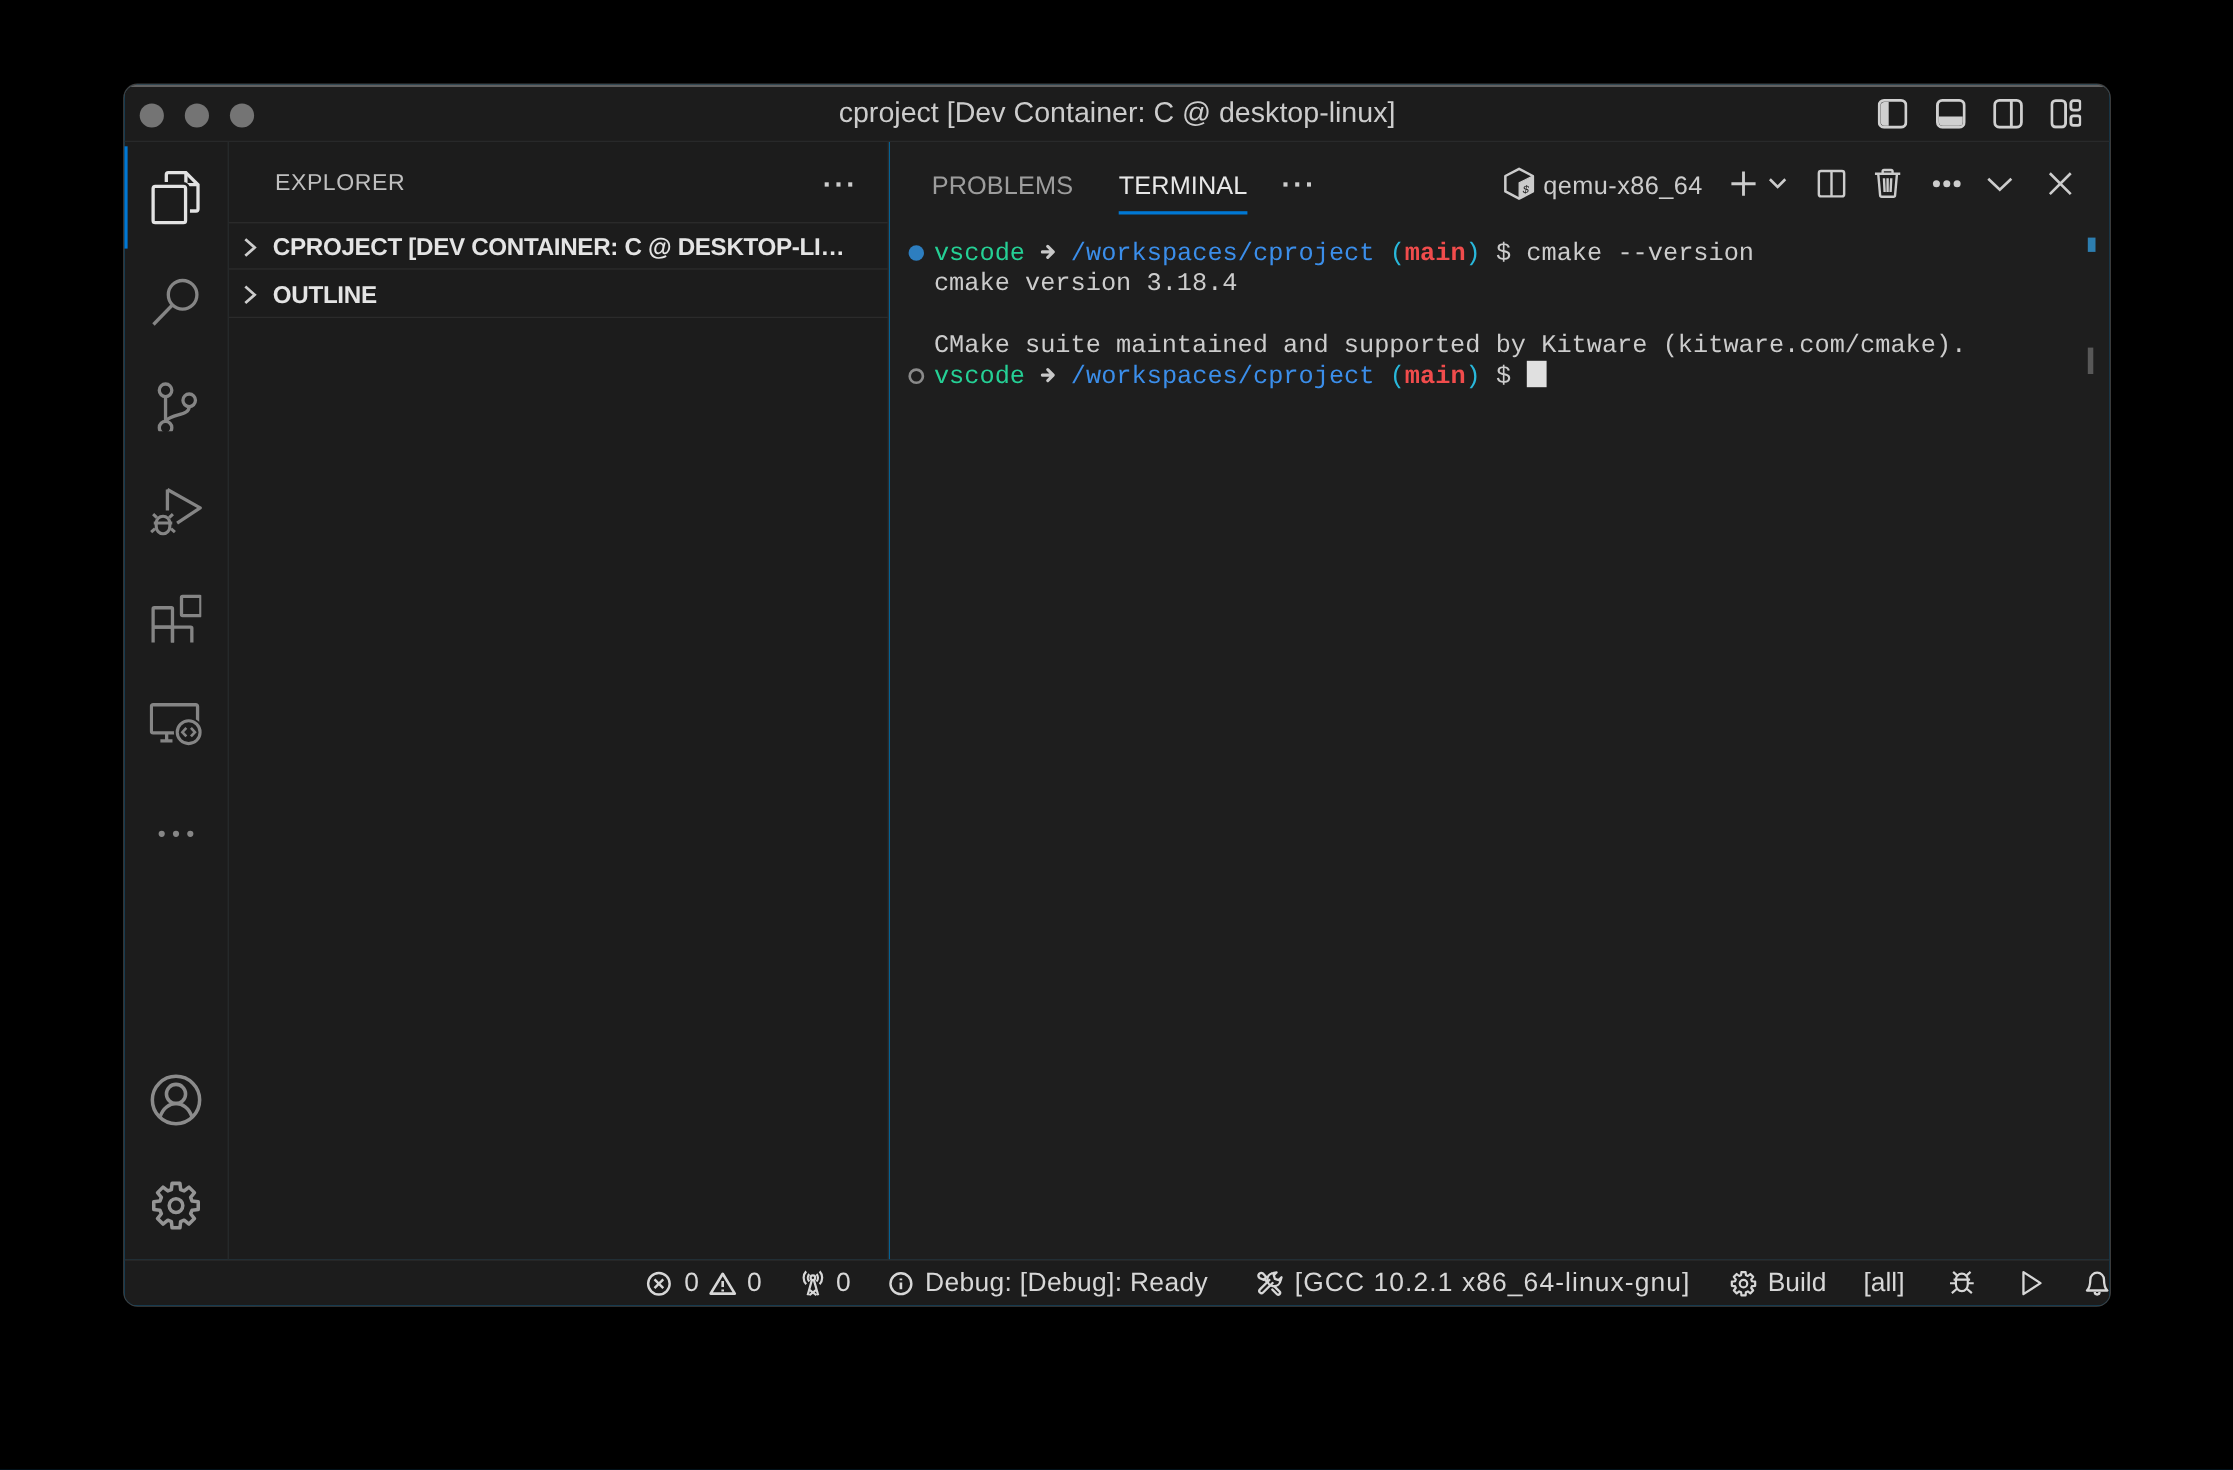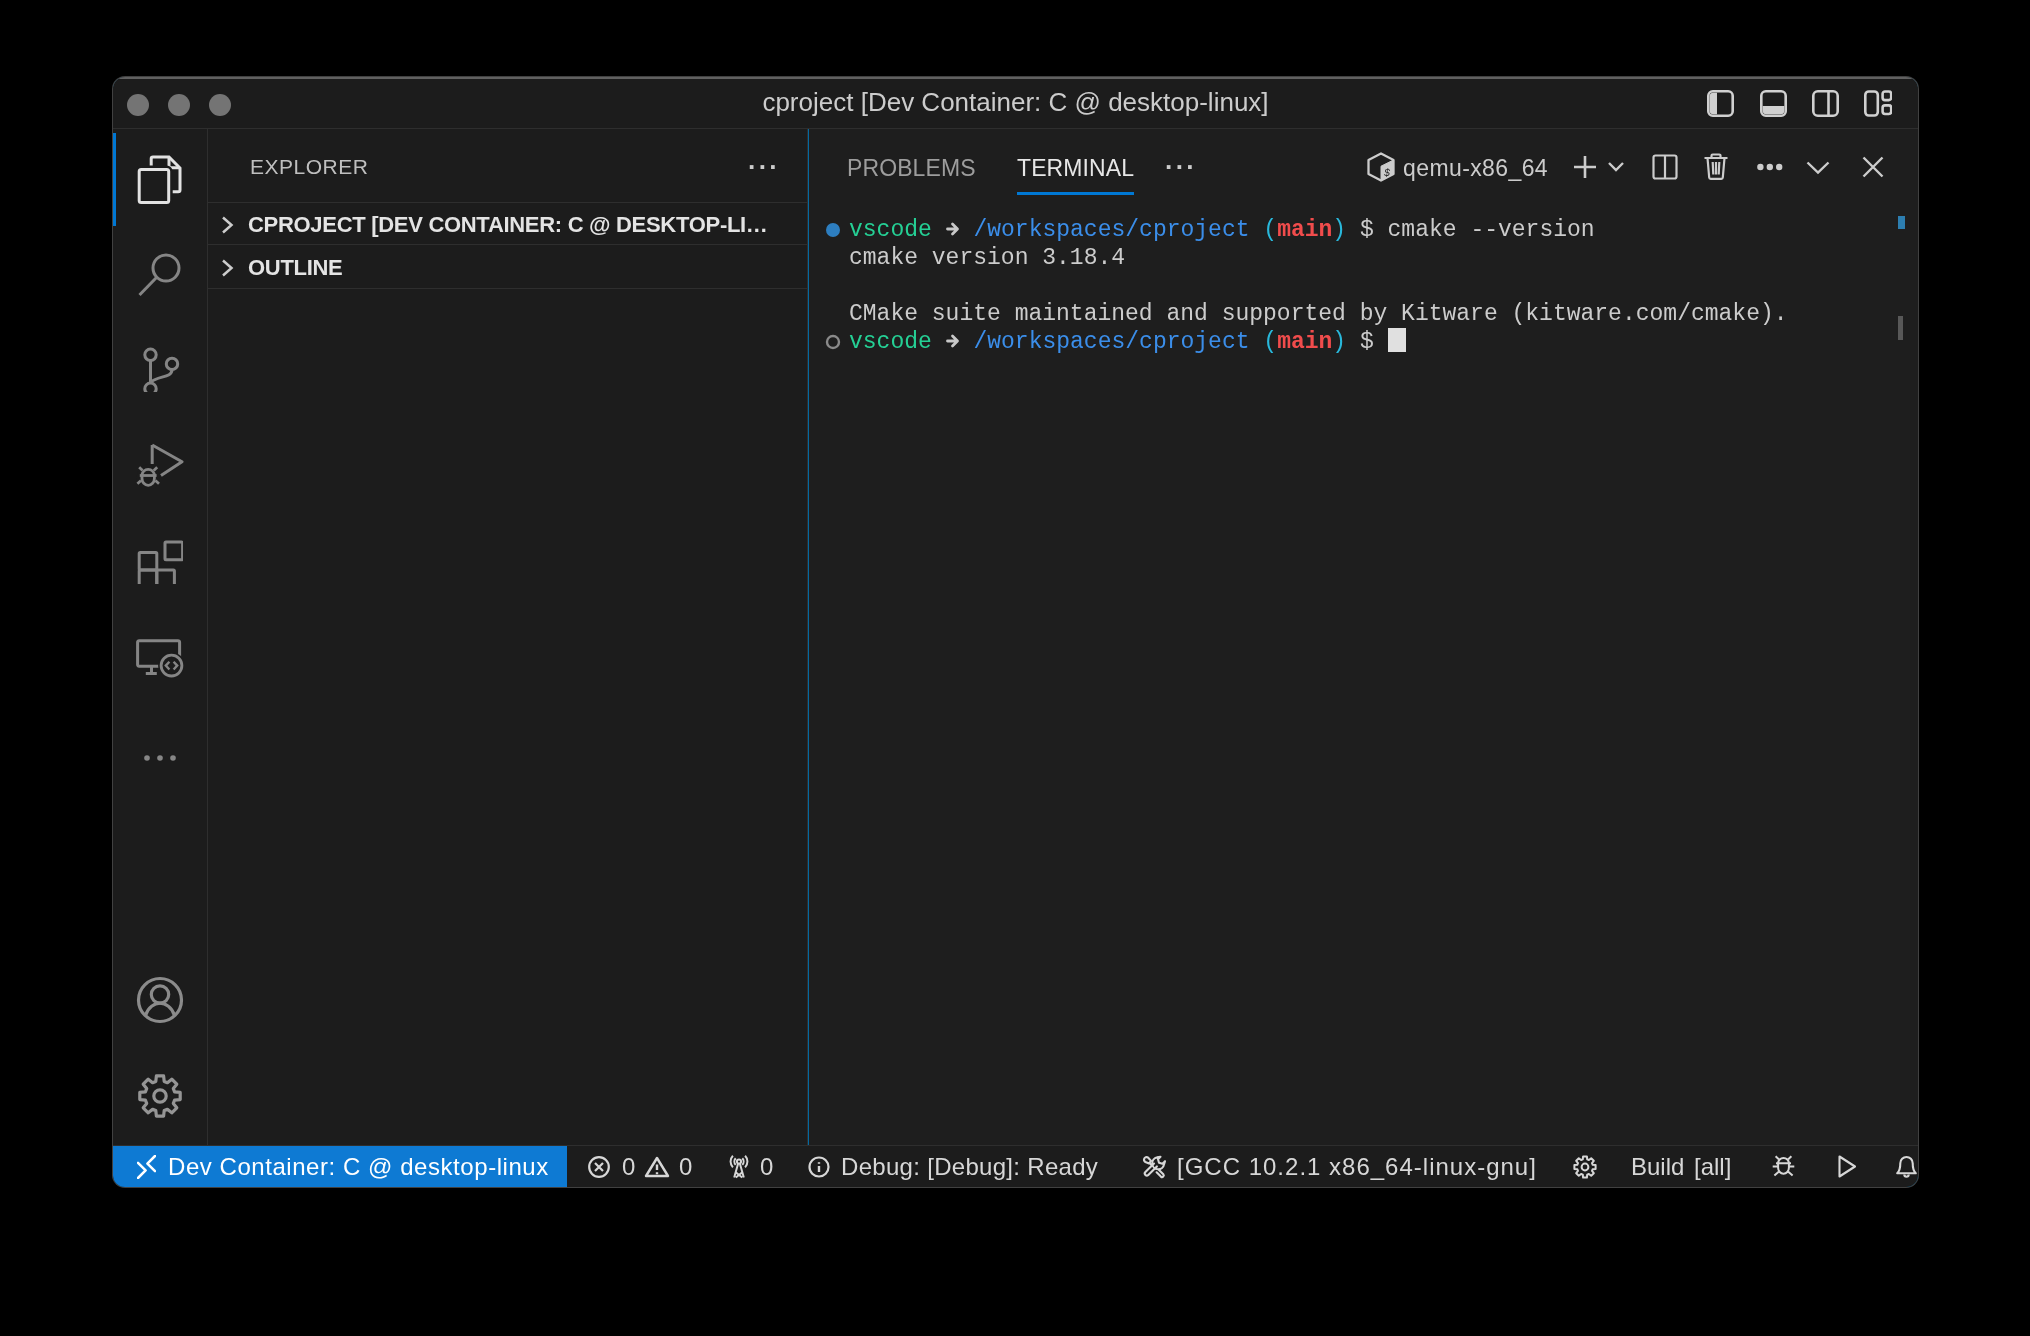--- a/index.html
+++ b/index.html
@@ -258,26 +258,20 @@
 CMake suite maintained and supported by Kitware (kitware.com/cmake).
 <span class="g">vscode</span> <svg width="14" height="20" viewBox="0 0 14 20" style="display:inline-block;vertical-align:-3px;">
           <path d="M1.5 10 H11 M6.5 5 L11.5 10 L6.5 15" fill="none" stroke="#c8c8c8" stroke-width="2.8" stroke-linecap="round" stroke-linejoin="round"></path>
         </svg> <span class="b">/workspaces/cproject</span> <span class="c">(</span><span class="r">main</span><span class="c">)</span> $ <span style="display:inline-block;width:18px;height:24px;background:#e0e0e0;vertical-align:-4px;"></span></div>
 
     <div style="position:absolute; right:13px; top:87px; width:7px; height:13px; background:#2d7eb0;"></div>
     <div style="position:absolute; right:15px; top:187px; width:5px; height:24px; background:#585858;"></div>
   </div>
 
   <div id="status">
-    <div id="remote">
-      <svg style="position:absolute; left:24px; top:9px;" width="19" height="24" viewBox="0 0 19 24">
-        <path d="M1 7.8 L8.6 15.4 L1 23 M18 1 L10.4 8.6 L18 16.2" fill="none" stroke="#ffffff" stroke-width="2.5" stroke-linecap="round" stroke-linejoin="round"></path>
-      </svg>
-      <div class="sitem" style="left:55px; letter-spacing:0.55px;">Dev Container: C @ desktop-linux</div>
-    </div>
 
     <svg class="sico" style="left:474px; top:9px;" width="24" height="24" viewBox="0 0 24 24">
       <circle cx="12" cy="12" r="9.8" fill="none" stroke="#d7d7d7" stroke-width="2.2"></circle>
       <path d="M8 8 L16 16 M16 8 L8 16" stroke="#d7d7d7" stroke-width="2.2"></path>
     </svg>
     <div class="sitem" style="left:509px;">0</div>
     <svg class="sico" style="left:531px; top:9px;" width="26" height="24" viewBox="0 0 26 24">
       <path d="M13 3 L24 21 H2 Z" fill="none" stroke="#d7d7d7" stroke-width="2.4" stroke-linejoin="round"></path>
       <path d="M13 9.5 v5.5 M13 17.2 v2" stroke="#d7d7d7" stroke-width="2.4"></path>
     </svg>
@@ -309,21 +303,21 @@
       </g>
     </svg>
     <div class="sitem" style="left:1064px; letter-spacing:1px;">[GCC 10.2.1 x86_64-linux-gnu]</div>
 
     <svg class="sico" style="left:1459px; top:8px;" width="26" height="26" viewBox="0 0 26 26">
       <g fill="none" stroke="#d7d7d7" stroke-width="2">
         <circle cx="13" cy="13" r="3.4"></circle>
         <path d="M11.1 2.4 L14.9 2.4 L15.2 5.3 L16.9 6.0 L19.2 4.2 L21.8 6.8 L20.0 9.1 L20.7 10.8 L23.6 11.1 L23.6 14.9 L20.7 15.2 L20.0 16.9 L21.8 19.2 L19.2 21.8 L16.9 20.0 L15.2 20.7 L14.9 23.6 L11.1 23.6 L10.8 20.7 L9.1 20.0 L6.8 21.8 L4.2 19.2 L6.0 16.9 L5.3 15.2 L2.4 14.9 L2.4 11.1 L5.3 10.8 L6.0 9.1 L4.2 6.8 L6.8 4.2 L9.1 6.0 L10.8 5.3 Z" stroke-linejoin="round"></path>
       </g>
     </svg>
-    <div class="sitem" style="left:1494px;margin-left:24px;">Build</div>
+    <div class="sitem" style="left:1494px;">Build</div>
     <div class="sitem" style="left:1581px;">[all]</div>
 
     <svg class="sico" style="left:1657px; top:8px;" width="27" height="27" viewBox="0 0 27 27">
       <g fill="none" stroke="#d7d7d7" stroke-width="2">
         <path d="M8.1 9.3 a5.4 5.4 0 0 1 10.8 0"></path>
         <path d="M6 9.3 h15"></path>
         <path d="M8.1 9.3 v4.5 a5.4 5.9 0 0 0 10.8 0 v-4.5"></path>
         <path d="M8.1 12.6 H2.7 M18.9 12.6 h5.4 M9 17.6 l-4.6 4 M18 17.6 l4.6 4 M9 5.4 L5.6 2.3 M18 5.4 l3.4-3.1"></path>
       </g>
     </svg>

